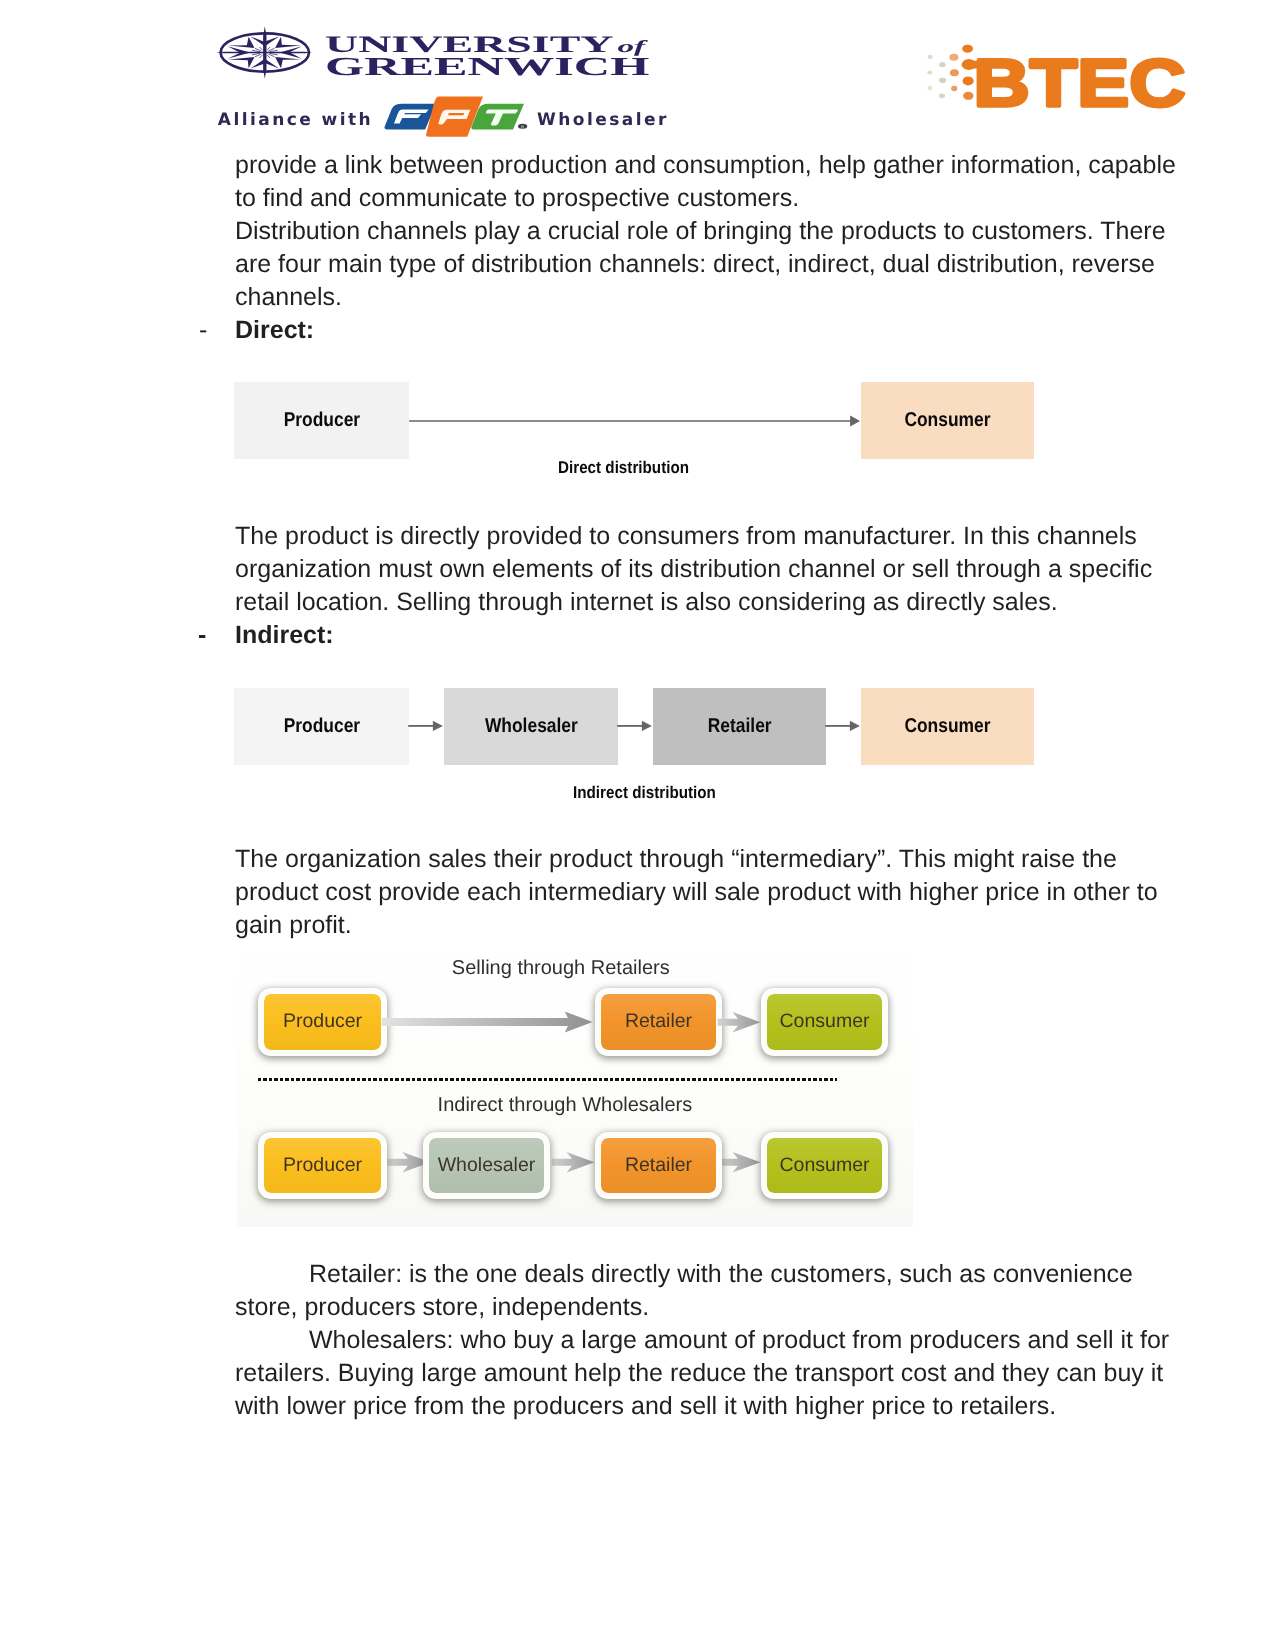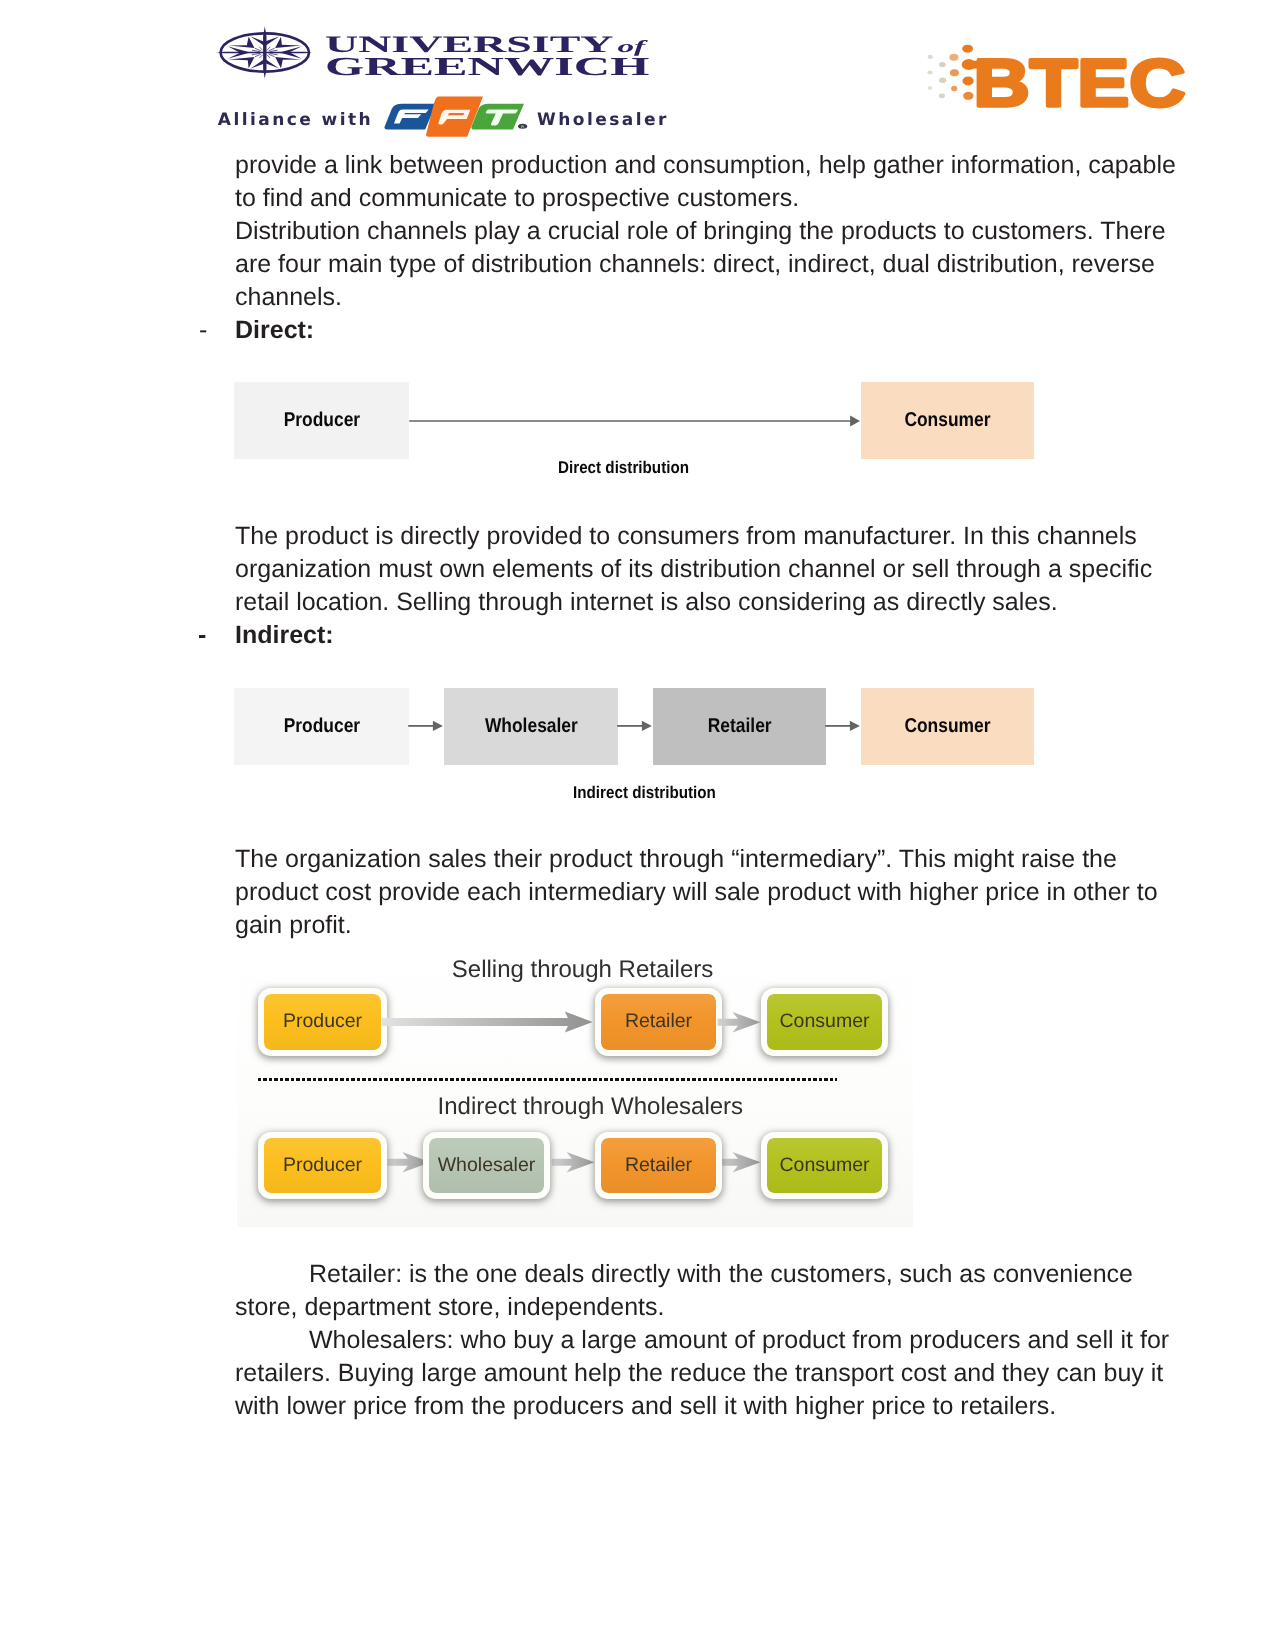--- a/index.html
+++ b/index.html
@@ -48,21 +48,21 @@
       background:linear-gradient(180deg,#ffffff 0%,#fdfdfc 55%,#f8f8f6 100%);}
   .rbox{position:absolute;border:6px solid #fdfdfa;border-radius:13px;
         display:flex;align-items:center;justify-content:center;
         font-family:"Liberation Sans",sans-serif;font-size:19.5px;color:#3d3323;
         box-shadow:0 2px 7px 1px rgba(110,110,105,.68);box-sizing:border-box;
         background-clip:padding-box;overflow:hidden;}
   .rbox::before{content:"";position:absolute;inset:0;border-radius:7px;
         background:linear-gradient(to bottom,rgba(255,255,255,.10),rgba(255,255,255,0) 50%,
         rgba(0,0,0,.035));pointer-events:none;}
   .rbox>span{display:block;margin-top:-1px;}
-  .d3cap{position:absolute;font-family:"Liberation Sans",sans-serif;font-size:24px;
+  .d3cap{position:absolute;font-family:"Liberation Sans",sans-serif;font-size:20px;
          color:#2f2f2f;white-space:nowrap;line-height:1;text-align:right;}
   .d3arrows{position:absolute;}
   .d3sep{position:absolute;left:21px;top:136.5px;width:579px;height:3px;
          background-image:repeating-linear-gradient(to right,#111 0 3.4px,transparent 3.4px 5.5px);}
 </style>
 </head>
 <body>
 
 <div class="page">
 
@@ -184,21 +184,21 @@
   <div class="p" style="top:585.9px">retail location. Selling through internet is also considering as directly sales.</div>
 
   <div class="dash b" style="left:198px;top:619.0px">-</div>
   <div class="p b" style="top:619.0px">Indirect:</div>
 
   <div class="p" style="top:842.8px">The organization sales their product through “intermediary”. This might raise the</div>
   <div class="p" style="top:875.8px">product cost provide each intermediary will sale product with higher price in other to</div>
   <div class="p" style="top:908.9px">gain profit.</div>
 
   <div class="p ind" style="top:1257.9px">Retailer: is the one deals directly with the customers, such as convenience</div>
-  <div class="p" style="top:1291.0px">store, department store, independents.</div>
+  <div class="p" style="top:1291.0px">store, producers store, independents.</div>
   <div class="p ind" style="top:1324.0px">Wholesalers: who buy a large amount of product from producers and sell it for</div>
   <div class="p" style="top:1357.1px">retailers. Buying large amount help the reduce the transport cost and they can buy it</div>
   <div class="p" style="top:1390.2px">with lower price from the producers and sell it with higher price to retailers.</div>
 
   <div>
     <div class="fbox" style="left: 234px; top: 382px; width: 175px; height: 77px; background-color: rgb(242, 242, 242);">
       <span class="fbtxt">Producer</span>
     </div>
     <div class="fbox" style="left: 861px; top: 382px; width: 173px; height: 77px; background-color: rgb(250, 220, 192);">
       <span class="fbtxt">Consumer</span>

